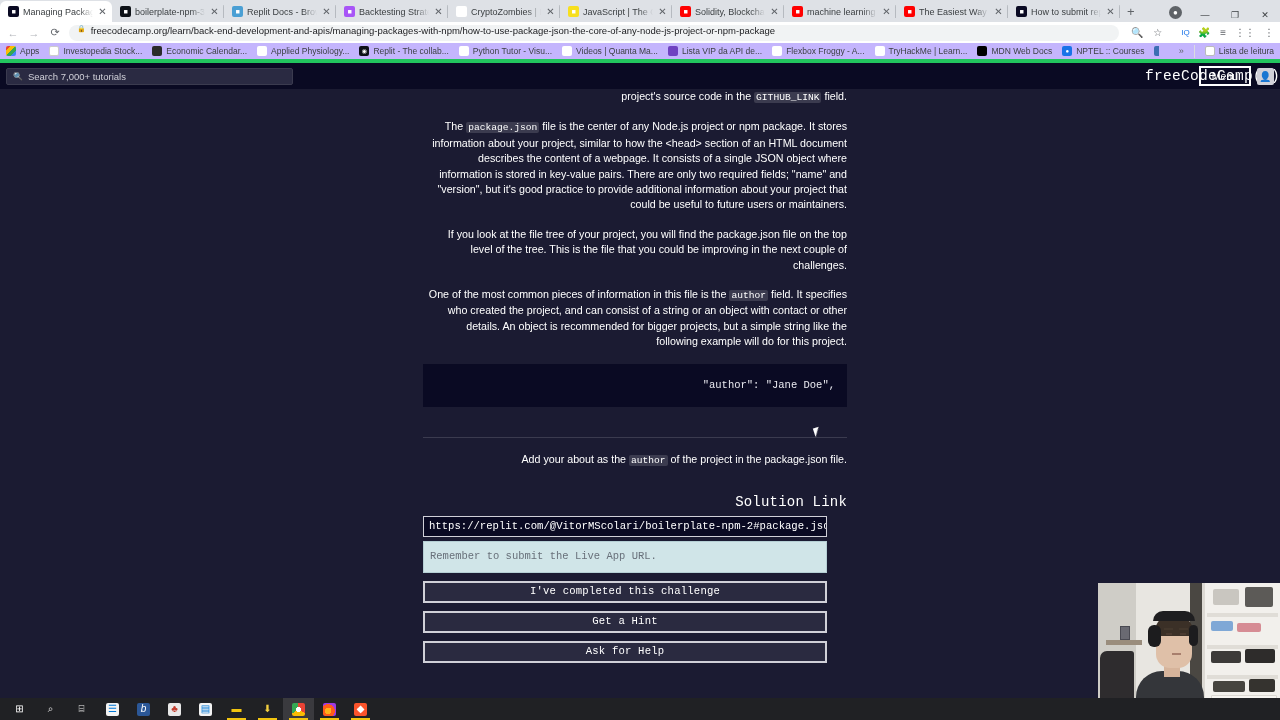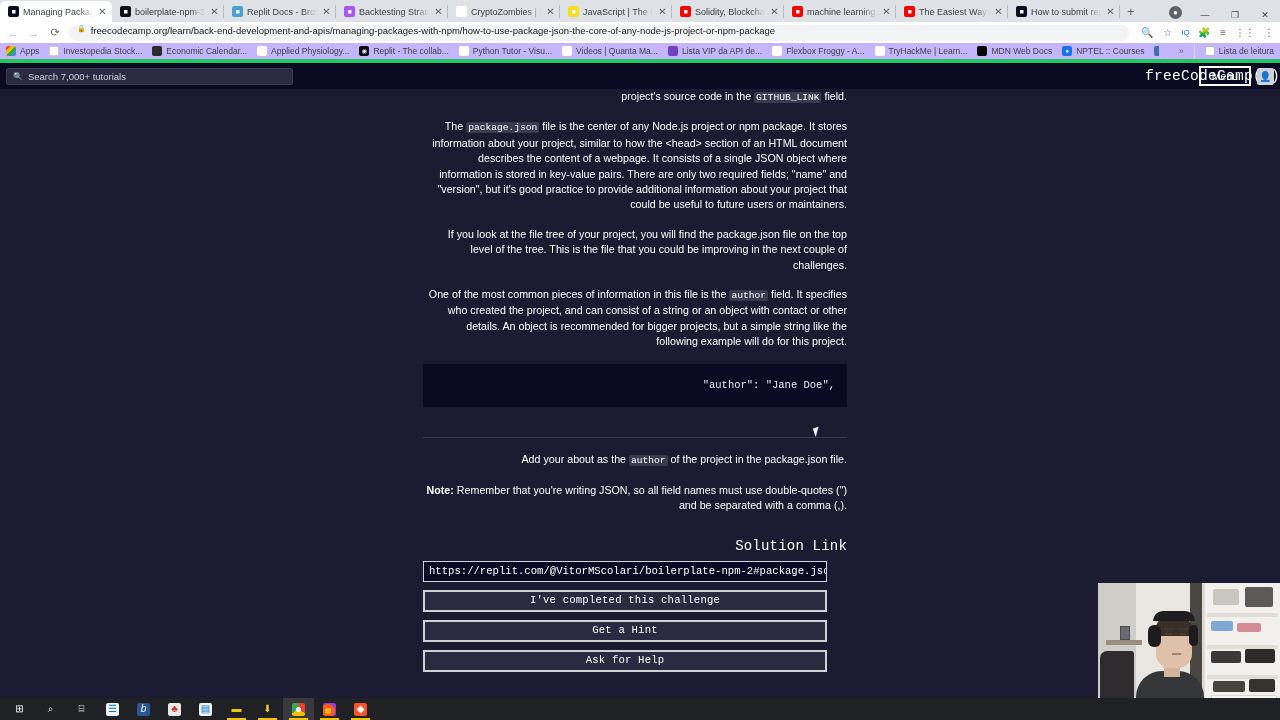--- a/index.html
+++ b/index.html
@@ -70,21 +70,21 @@
   .navicon { font-size: 11px; color: #5f6368; width: 14px; text-align: center; }
   .navicon.dim { color: #b0b3b8; }
   .omnibox {
     flex: 1 1 auto; height: 16px; background: #f1f3f4; border-radius: 8px;
     display: flex; gap: 5px; padding: 0 8px;
     font-size: 9.5px; color: #202124; overflow: hidden; white-space: nowrap;
   }
   .omnibox .lock { font-size: 7px; color: #5f6368; }
   .tb-icons { display: flex; align-items: center; gap: 9px; padding-left: 6px; }
   .tb-icons span { font-size: 10px; color: #5f6368; }
-  .tb-icons span.iq { color: #1a73e8; font-size: 8px; font-weight: normal; }
+  .tb-icons span.iq { color: #1a73e8; font-size: 8px; font-weight: normal; margin-left: 10px; }
 
   .bookmarks {
     height: 20px; background: #c4b5fd; display: flex; align-items: center;
     padding: 0 6px; gap: 10px; font-size: 8.5px; color: #3c4043;
     border-bottom: 4px solid #22c55e; flex: none; overflow: hidden;
   }
   .bm { display: flex; align-items: center; gap: 4px; white-space: nowrap; flex: none; }
   .bm .bmico {
     width: 10px; height: 10px; border-radius: 2px; flex: none;
     display: flex; align-items: center; justify-content: center;
@@ -466,26 +466,24 @@
         </p>
 
         <div class="codeblock">"author": "Jane Doe",</div>
 
         <hr class="hr">
 
         <p>
           <span>Add your about as the </span><code class="inline">author</code><span> of the project in the package.json file.</span>
         </p>
 
-        <p>
-          <b>Note:</b><span> Remember that you're writing JSON, so all field names must use double-quotes (") and be separated with a comma (,).</span>
-        </p>
 
         <div class="sol-label">Solution Link</div>
         <div class="sol-input">https://replit.com/@VitorMScolari/boilerplate-npm-2#package.json</div>
+        <div class="sol-hint">Remember to submit the Live App URL.</div>
 
         <div class="btn">I've completed this challenge</div>
         <div class="btn">Get a Hint</div>
         <div class="btn">Ask for Help</div>
 
       </div>
 
       <div class="cursor"></div>
     </div>
   </div>

